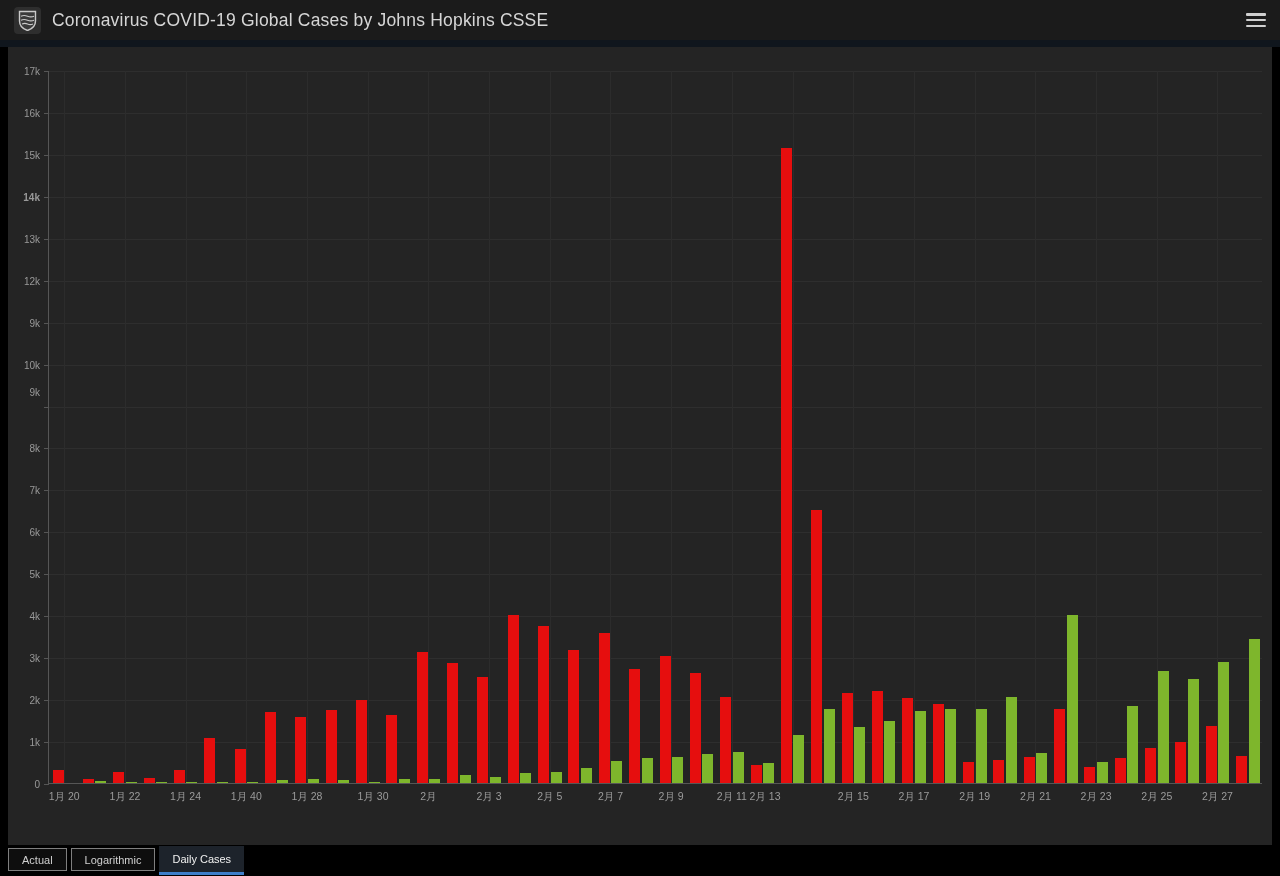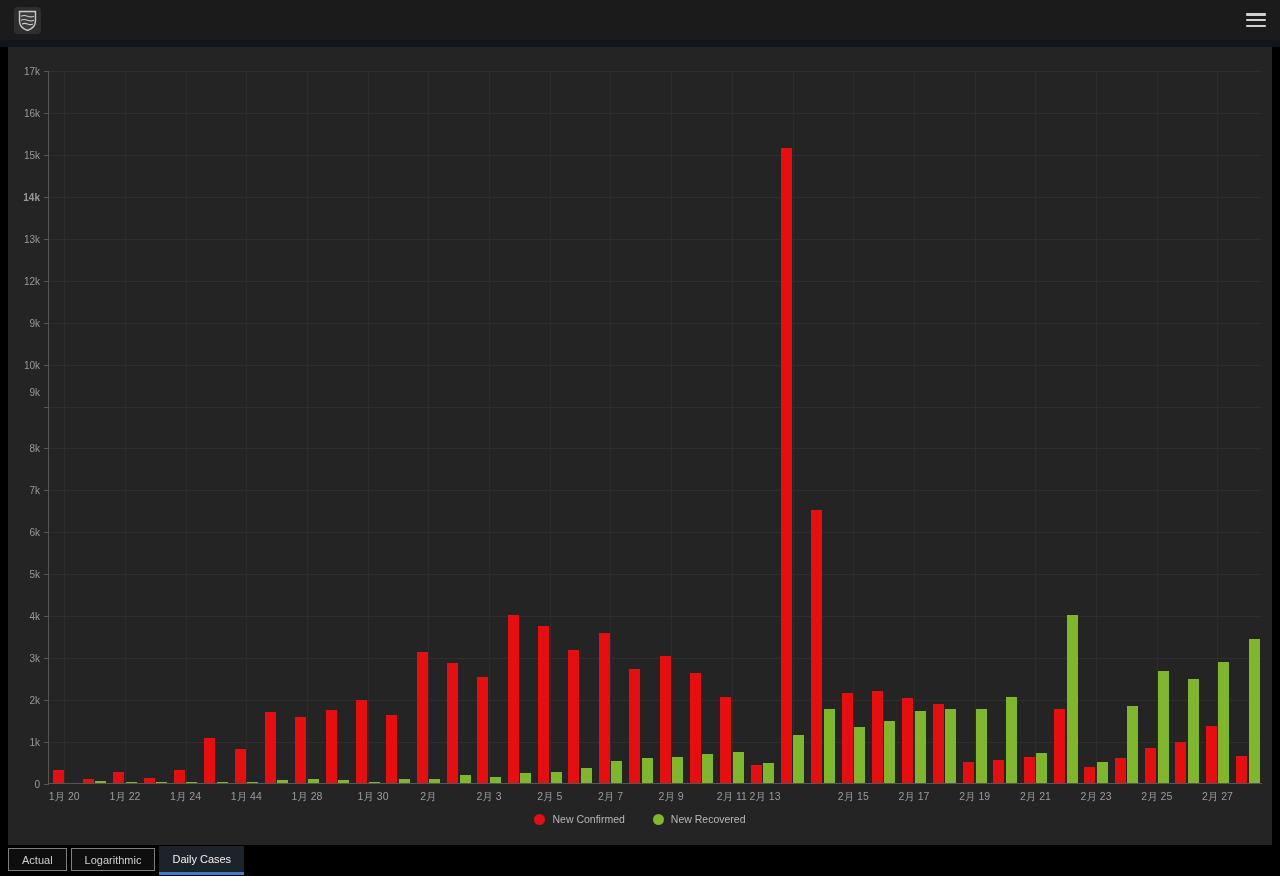--- a/index.html
+++ b/index.html
@@ -52,20 +52,21 @@
 
 <div class="header">
   <div class="logo">
     <svg width="19" height="21" viewBox="0 0 19 21">
       <path d="M1.5 1.5 H17.5 V11 C17.5 16 14 19 9.5 20.5 C5 19 1.5 16 1.5 11 Z" fill="#3a3a3a" stroke="#c9c9c9" stroke-width="1.4"></path>
       <path d="M3 6.2 Q6 4.8 9.5 6.2 T16 6.2" fill="none" stroke="#c9c9c9" stroke-width="1.1"></path>
       <path d="M3 10.2 Q6 8.8 9.5 10.2 T16 10.2" fill="none" stroke="#c9c9c9" stroke-width="1.1"></path>
       <path d="M4 14 Q6.8 12.8 9.5 14 T15 14" fill="none" stroke="#c9c9c9" stroke-width="1.1"></path>
     </svg>
   </div>
+  <div class="title">Coronavirus COVID-19 Global Cases by Johns Hopkins CSSE</div>
   <div class="menu">
     <span></span>
       <span></span>
       <span></span>
   </div>
 </div>
 <div class="substrip"></div>
 
 <div class="panel">
   <div class="plot" id="plot">
@@ -122,21 +123,21 @@
       <div class="hgrid" style="top: 0px;"></div>
       <div class="ytick-mark" style="top: 0px;"></div>
       <div class="ytick-label" style="top: 0px;">17k</div>
       <div class="vgrid" style="left: 15.175px;"></div>
       <div class="xtick-label" style="left: 15.175px;">1月 20</div>
       <div class="vgrid" style="left: 75.875px;"></div>
       <div class="xtick-label" style="left: 75.875px;">1月 22</div>
       <div class="vgrid" style="left: 136.575px;"></div>
       <div class="xtick-label" style="left: 136.575px;">1月 24</div>
       <div class="vgrid" style="left: 197.275px;"></div>
-      <div class="xtick-label" style="left: 197.275px;">1月 44</div>
+      <div class="xtick-label" style="left: 197.275px;">1月 40</div>
       <div class="vgrid" style="left: 257.975px;"></div>
       <div class="xtick-label" style="left: 257.975px;">1月 28</div>
       <div class="vgrid" style="left: 318.675px;"></div>
       <div class="xtick-label" style="left: 324px;">1月 30</div>
       <div class="vgrid" style="left: 379.375px;"></div>
       <div class="xtick-label" style="left: 379.375px;">2月</div>
       <div class="vgrid" style="left: 440.075px;"></div>
       <div class="xtick-label" style="left: 440.075px;">2月 3</div>
       <div class="vgrid" style="left: 500.775px;"></div>
       <div class="xtick-label" style="left: 500.775px;">2月 5</div>
@@ -236,29 +237,19 @@
       <div class="bar" title="2月25 New Confirmed: 845" style="left: 1096.1px; height: 35.4403px; background: rgb(230, 14, 14);"></div>
       <div class="bar" title="2月25 New Recovered: 2678" style="left: 1108.6px; height: 112.318px; background: rgb(126, 182, 44);"></div>
       <div class="bar" title="2月26 New Confirmed: 982" style="left: 1126.45px; height: 41.1862px; background: rgb(230, 14, 14);"></div>
       <div class="bar" title="2月26 New Recovered: 2479" style="left: 1138.95px; height: 103.972px; background: rgb(126, 182, 44);"></div>
       <div class="bar" title="2月27 New Confirmed: 1359" style="left: 1156.8px; height: 56.9981px; background: rgb(230, 14, 14);"></div>
       <div class="bar" title="2月27 New Recovered: 2893" style="left: 1169.3px; height: 121.336px; background: rgb(126, 182, 44);"></div>
       <div class="bar" title="2月28 New Confirmed: 650" style="left: 1187.15px; height: 27.2618px; background: rgb(230, 14, 14);"></div>
       <div class="bar" title="2月28 New Recovered: 3434" style="left: 1199.65px; height: 144.026px; background: rgb(126, 182, 44);"></div>
     </div>
 
-  <div class="legend">
-    <div class="legend-item">
-      <span class="legend-dot" style="background: rgb(230, 14, 14);"></span>
-      <span class="legend-label">New Confirmed</span>
-    </div>
-    <div class="legend-item">
-      <span class="legend-dot" style="background: rgb(126, 182, 44);"></span>
-      <span class="legend-label">New Recovered</span>
-    </div>
-  </div>
 </div>
 
 <div class="tabbar">
   <div class="tab">Actual</div>
   <div class="tab">Logarithmic</div>
   <div class="tab active">Daily Cases</div>
 </div>
 
 </body></html>

